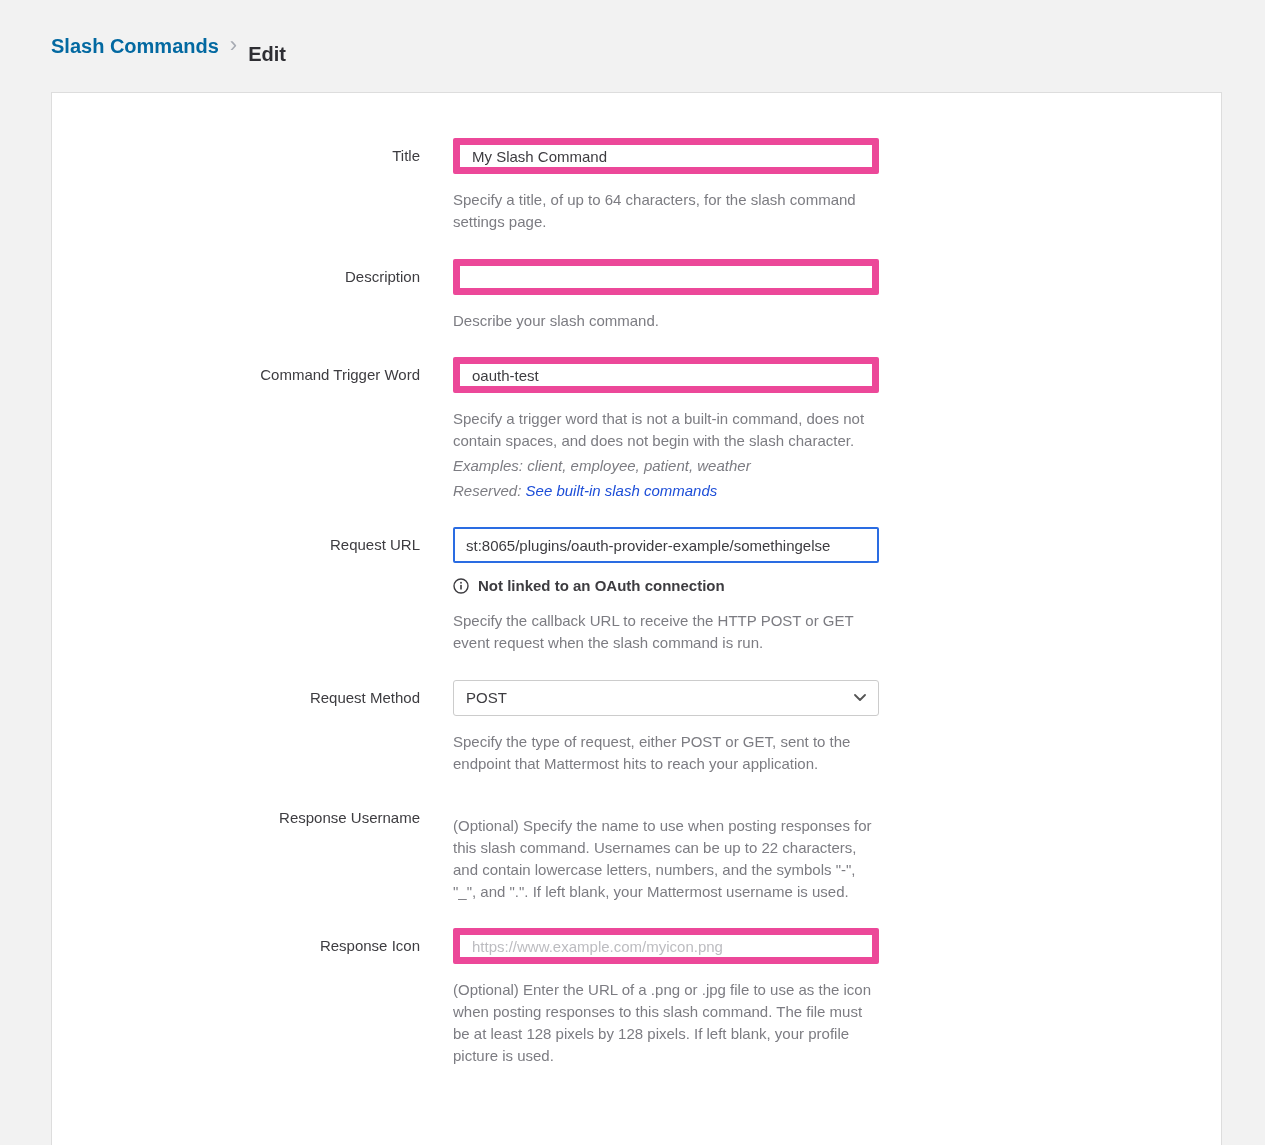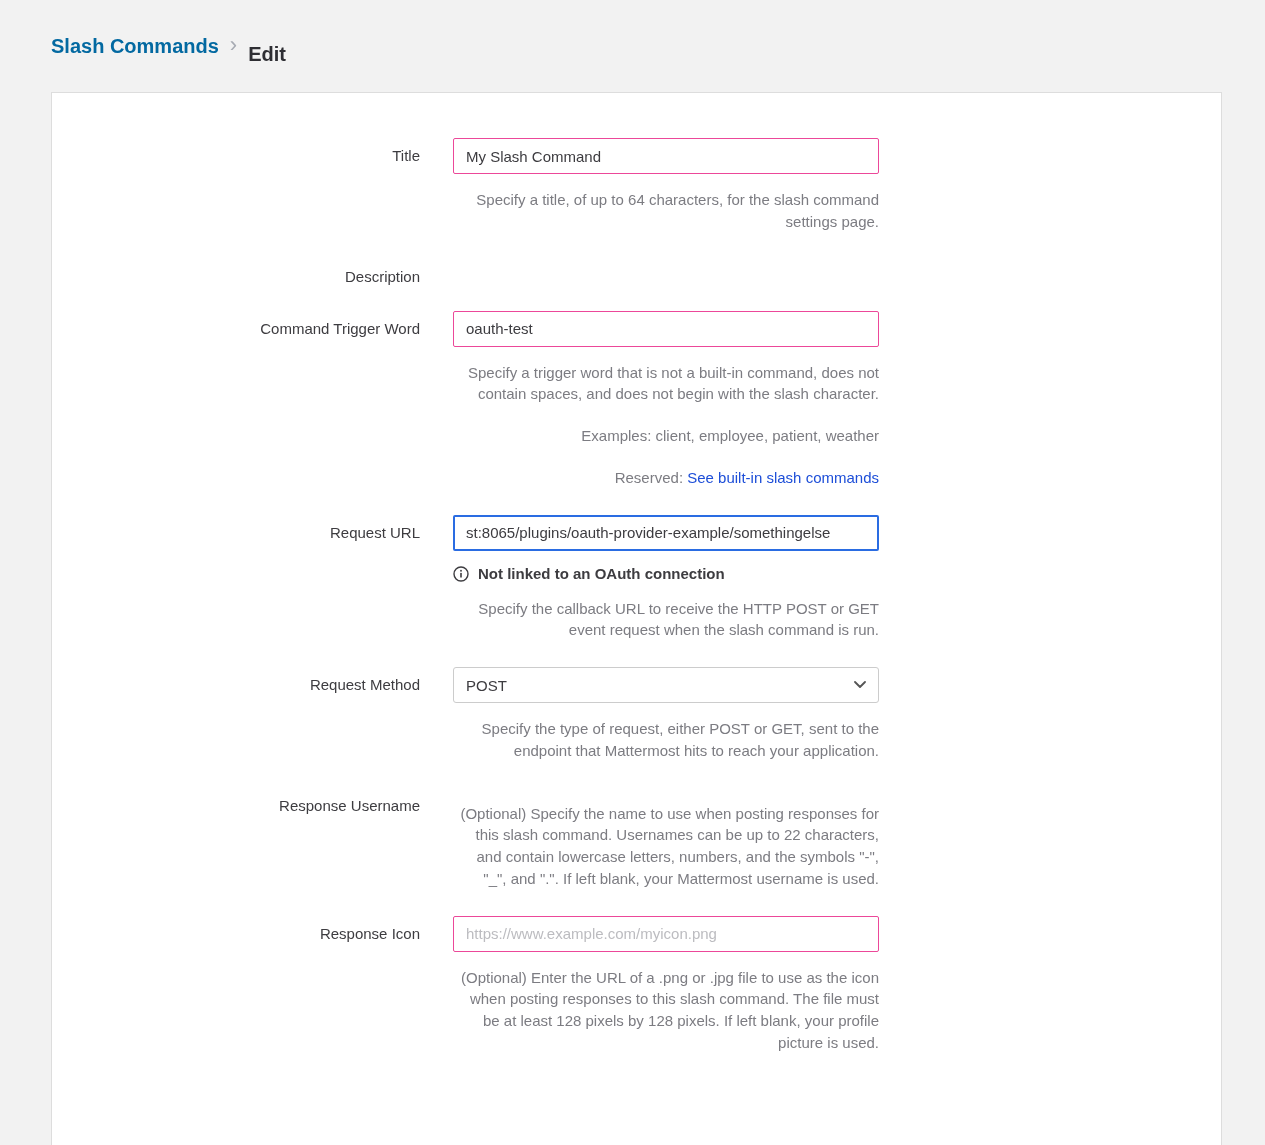--- a/index.html
+++ b/index.html
@@ -50,40 +50,39 @@
     text-align: right;
     padding-top: 9px;
     font-size: 15px;
     color: #3d3c40;
   }
   .col-control { margin-left: 33px; width: 426px; }
 
   .text-input {
     width: 426px;
     height: 36px;
-    border: 1px solid #ec4899;
+    border: 7px solid #ec4899;
     border-radius: 2px;
     padding: 0 12px;
     font-size: 15px;
     font-family: inherit;
     color: #3d3c40;
     background: #fff;
     outline: none;
   }
   .text-input::placeholder { color: #bcbcc0; opacity: 1; }
   .text-input.focused { border: 2px solid #2a6ce2; padding: 0 11px; }
 
   .help {
     margin: 15px 0 0;
     font-size: 15px;
     line-height: 1.45;
     color: #7c7c82;
-    text-align: right;
-  }
-  .help + .help { margin-top: 20px; }
+  }
+  .help + .help { margin-top: 3px; font-style: italic; }
   .inline-link { color: #1d4ed8; text-decoration: none; cursor: pointer; }
 
   .oauth-note {
     display: flex;
     align-items: center;
     margin-top: 14px;
     font-weight: bold;
     font-size: 15px;
     color: #3d3c40;
     line-height: 18px;
@@ -129,20 +128,24 @@
     <div class="form-row">
       <label class="col-label">Title</label>
       <div class="col-control">
         <input type="text" class="text-input" value="My Slash Command" style="">
         <p class="help">Specify a title, of up to 64 characters, for the slash command settings page.</p>
       </div>
     </div>
 
     <div class="form-row">
       <label class="col-label">Description</label>
+      <div class="col-control">
+        <input type="text" class="text-input" value="" style="">
+        <p class="help">Describe your slash command.</p>
+      </div>
     </div>
 
     <div class="form-row">
       <label class="col-label">Command Trigger Word</label>
       <div class="col-control">
         <input type="text" class="text-input" value="oauth-test" style="">
         <p class="help">Specify a trigger word that is not a built-in command, does not contain spaces, and does not begin with the slash character.</p>
         <p class="help">Examples: client, employee, patient, weather</p>
         <p class="help"><span>Reserved: </span><a href="#" class="inline-link">See built-in slash commands</a></p>
       </div>

